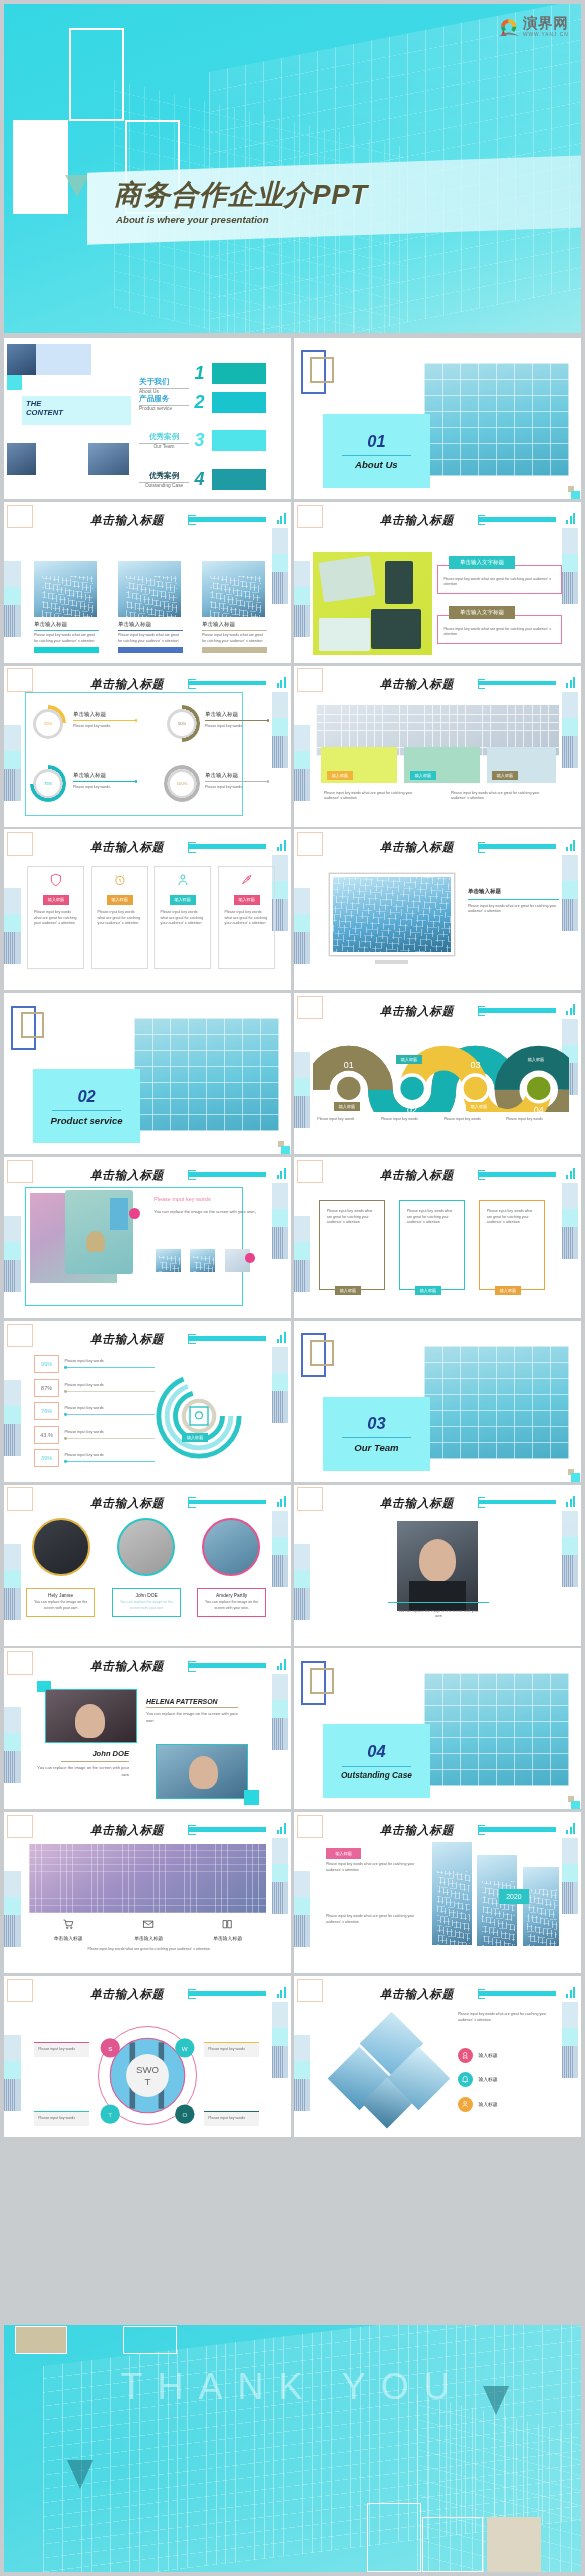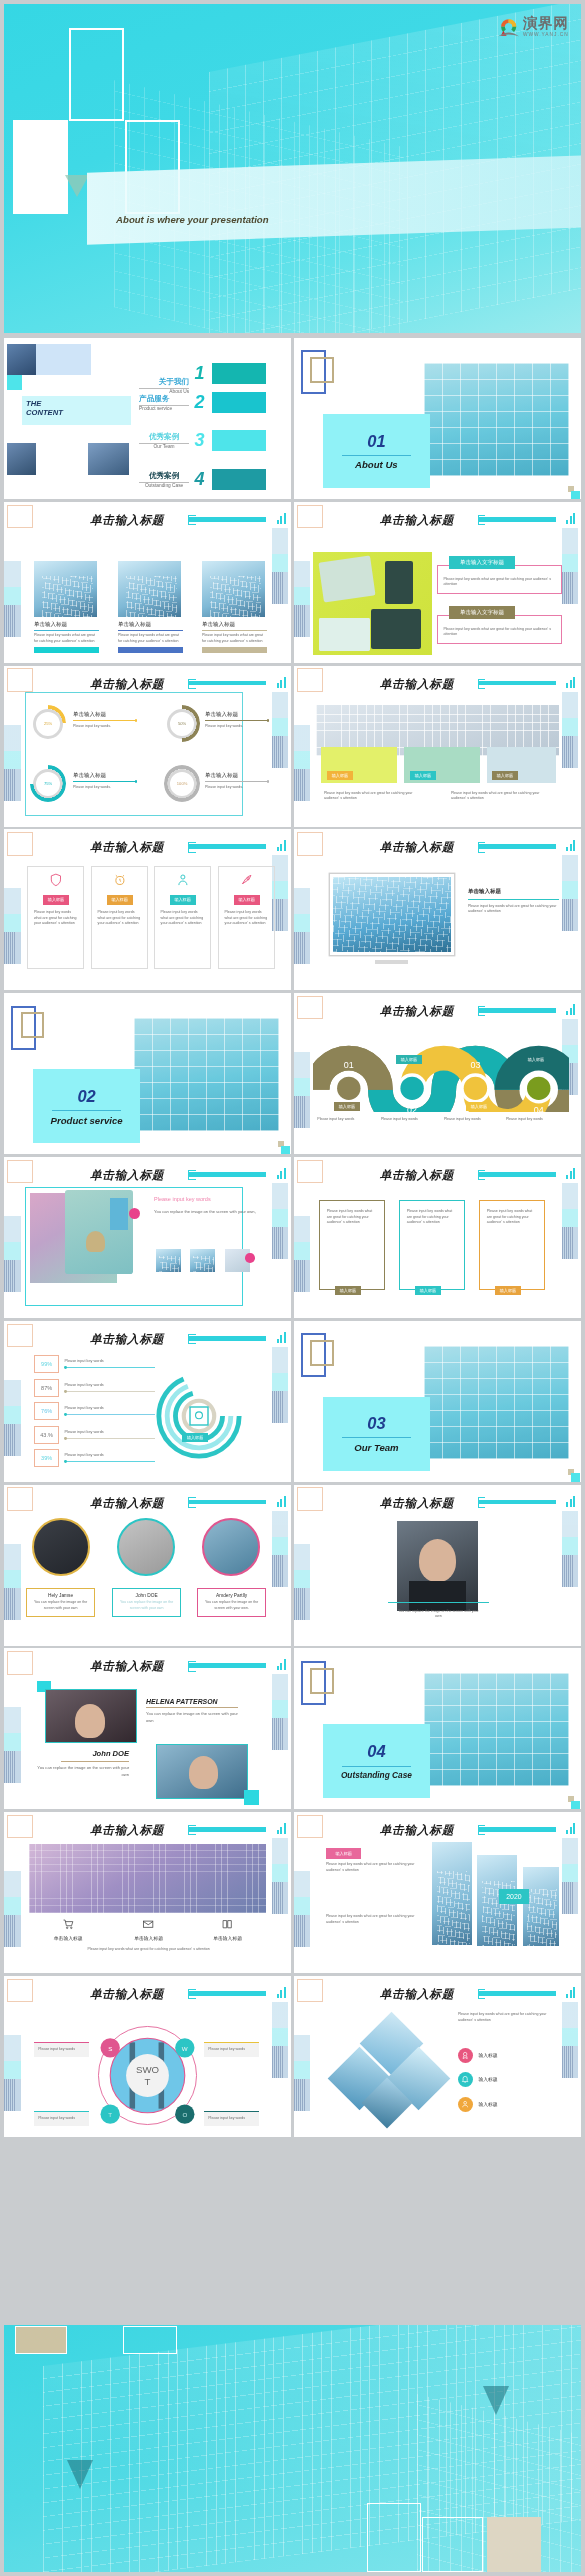--- a/index.html
+++ b/index.html
@@ -154,20 +154,21 @@
   <div class="cover">
     <div class="bld"></div>
     <div class="bld2"></div>
 
     <div class="sqw" style="left:65px;top:24px;width:55px;height:93px;"></div>
     <div class="sqf" style="left:9px;top:116px;width:55px;height:94px;"></div>
     <div class="sqw" style="left:121px;top:116px;width:55px;height:94px;"></div>
     <div class="tri" style="left:61px;top:171px;"></div>
 
     <div class="titleband"></div>
+    <div class="maintitle">商务合作企业介PPT</div>
     <div class="subtitle">About is where your presentation</div>
 
     <div class="logo">
       <div class="fan">
         <svg width="23.4" height="23.4" viewBox="0 0 34 34">
           <path d="M17 6 A11 11 0 0 0 6 17 L11.5 17 A5.5 5.5 0 0 1 17 11.5 Z" fill="#e8622c"></path>
           <path d="M17 6 A11 11 0 0 1 28 17 L22.5 17 A5.5 5.5 0 0 0 17 11.5 Z" fill="#f0b429"></path>
           <path d="M17 11.5 A5.5 5.5 0 0 1 22.5 17 L28 17 A11 11 0 0 0 17 6 Z" fill="#f0b429"></path>
           <path d="M6 17 L11.5 17 A5.5 5.5 0 0 0 13 20.8 L9 24.6 A11 11 0 0 1 6 17 Z" fill="#27a35c"></path>
           <path d="M22.5 17 L28 17 A11 11 0 0 1 24.6 24.8 L20.8 20.9 A5.5 5.5 0 0 0 22.5 17 Z" fill="#27a35c"></path>
@@ -191,21 +192,21 @@
         <div class="ph" style="left:2.8px;top:37px;width:15px;height:15px;background:#4ee4ea;"></div>
         <div style="position:absolute;left:18px;top:58px;width:109px;height:29px;background:#cdf7fb;"></div>
         <div style="position:absolute;left:22px;top:61px;font-size:7.6px;font-weight:bold;font-style:italic;color:#18335e;line-height:1.2;">
           <span>THE</span><br>
           <span>CONTENT</span>
         </div>
         <div class="ph" style="left:2.8px;top:105px;width:29px;height:32px;background:linear-gradient(150deg,#6c8cb4,#32506f);"></div>
         <div class="ph" style="left:84px;top:105px;width:41px;height:32px;background:linear-gradient(150deg,#7d9ec4,#3b5c7e);"></div>
 
         <div class="toc-item" style="left:135px;top:15px;">
-          <div style="text-align:right;width:50px;margin-top:24px;">
+          <div style="text-align:left;width:50px;margin-top:24px;">
             <div class="toc-cn" style="color:#39a9d6;">关于我们</div>
             <div class="toc-en">About Us</div>
           </div>
           <div class="toc-num" style="color:#14b6b0;">1</div>
           <div class="toc-block" style="background:#14b6b0;"></div>
         </div>
         <div class="toc-item" style="left:135px;top:54px;">
           <div style="text-align:left;width:50px;">
             <div class="toc-cn" style="color:#39a9d6;">产品服务</div>
             <div class="toc-en">Product service</div>
@@ -988,16 +989,17 @@
                 transform:skewY(14deg);transform-origin:left bottom;"></div>
 
     <div style="position:absolute;left:11px;top:1.4px;width:52px;height:27.6px;background:#cdc3a3;border:1.4px solid #fff;"></div>
     <div style="position:absolute;left:119px;top:1.4px;width:54px;height:27.6px;border:1.4px solid #fff;"></div>
     <div style="position:absolute;right:160px;bottom:0;width:54px;height:69px;border:1.4px solid #fff;"></div>
     <div style="position:absolute;right:98px;bottom:0;width:61px;height:55px;border:1.4px solid #fff;"></div>
     <div style="position:absolute;right:40px;bottom:0;width:54px;height:55px;background:#ddd6c3;"></div>
     <div style="position:absolute;left:63px;top:135px;width:0;height:0;border-left:13.8px solid transparent;border-right:13.8px solid transparent;border-top:29px solid rgba(30,110,120,.55);"></div>
     <div style="position:absolute;right:72px;top:61px;width:0;height:0;border-left:13.8px solid transparent;border-right:13.8px solid transparent;border-top:29px solid rgba(30,110,120,.55);"></div>
 
+    <div style="position:absolute;left:0;right:0;top:41px;text-align:center;font-size:36px;letter-spacing:15px;color:rgba(255,255,255,.45);font-family:'Liberation Sans',sans-serif;">THANK YOU</div>
   </div>
 
 </div>
 
 
 </body></html>

